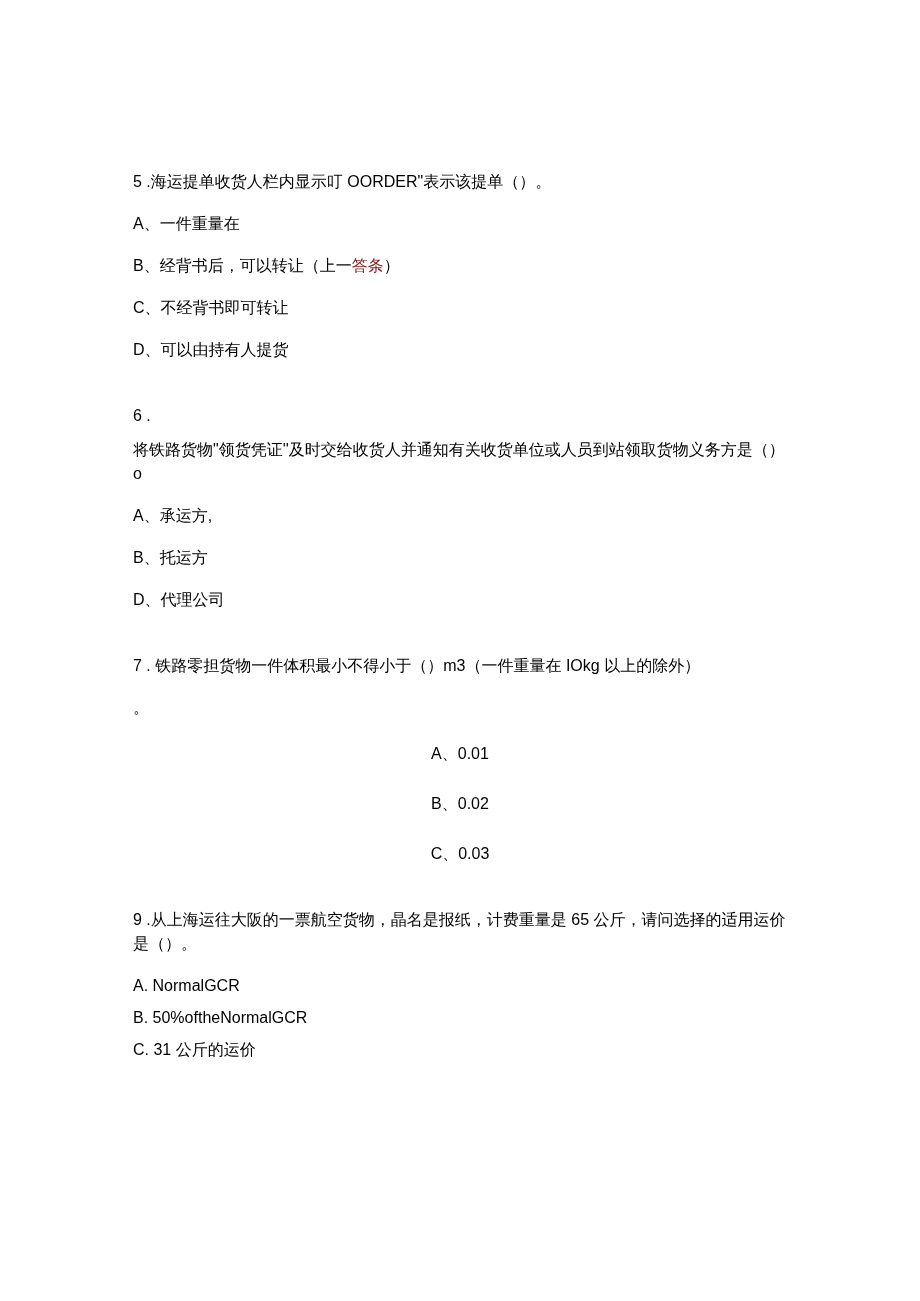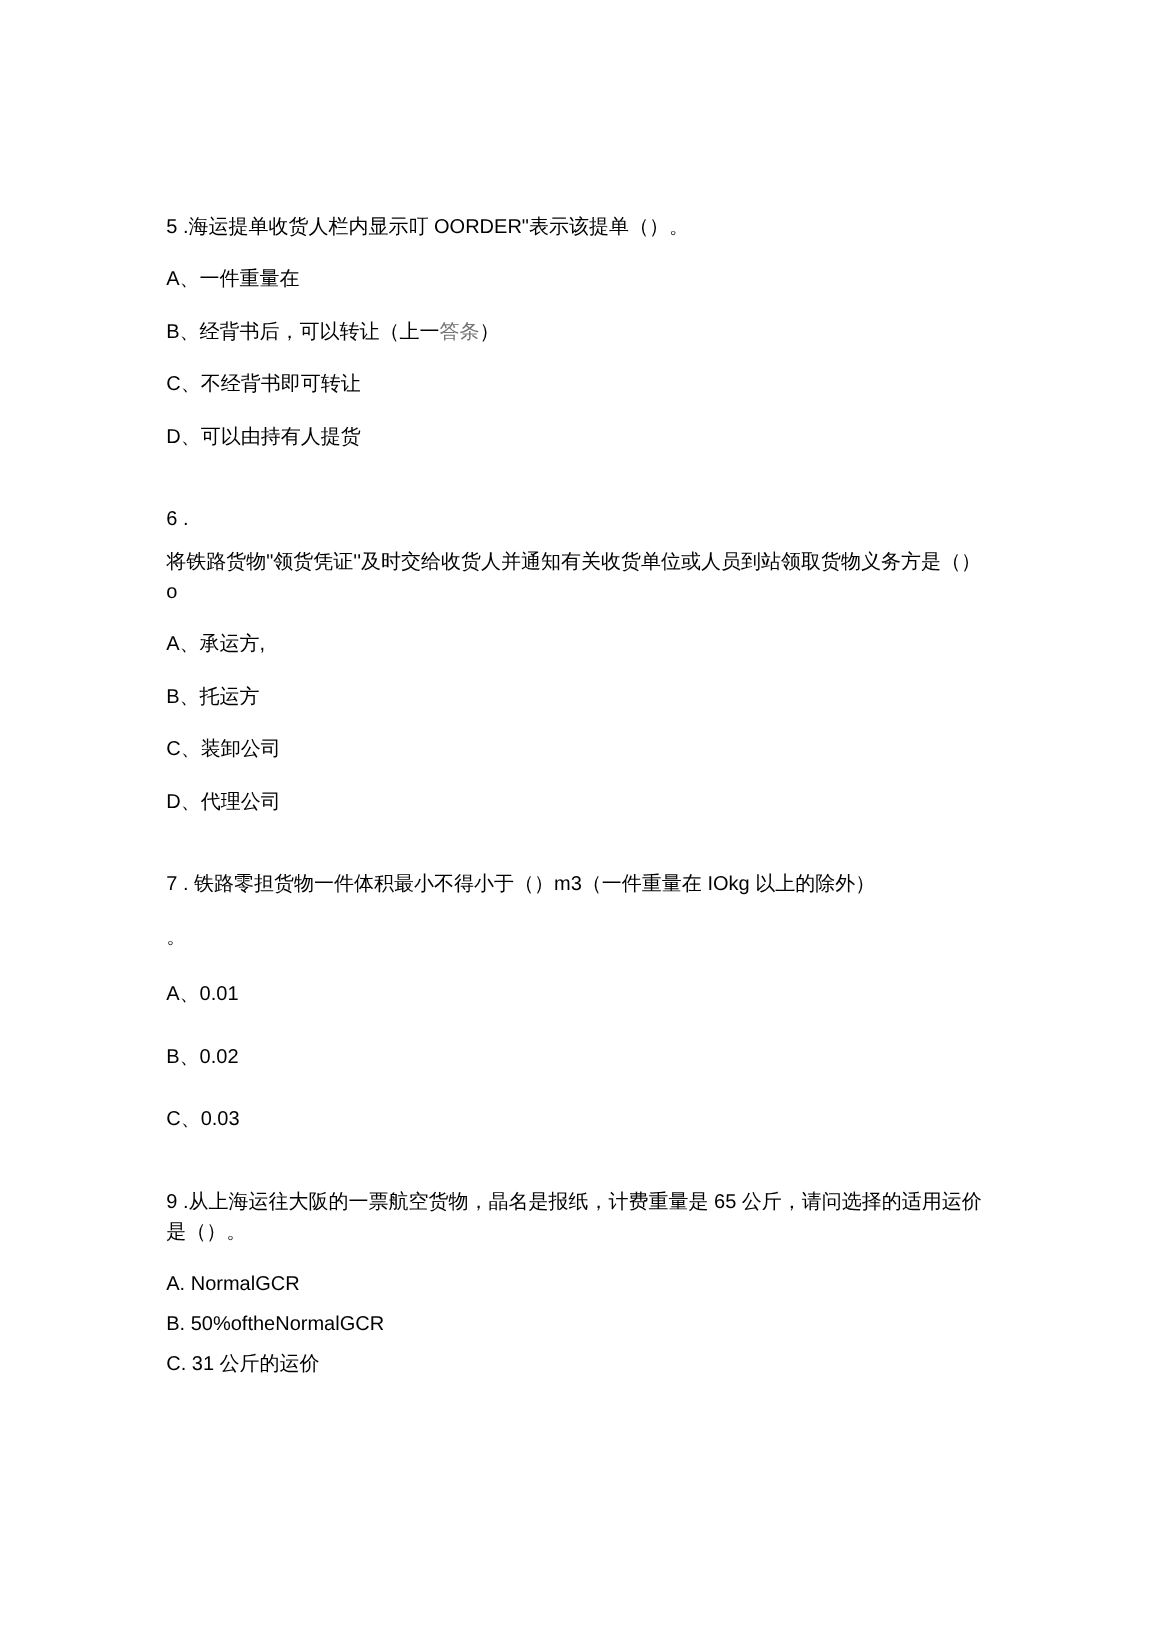--- a/index.html
+++ b/index.html
@@ -24,24 +24,25 @@
     margin-bottom: 18px;
   }
   .q-option {
     margin-bottom: 18px;
   }
   .tight .q-option {
     margin-bottom: 8px;
   }
   .spaced .q-option {
     margin-bottom: 26px;
+    text-align: center;
   }
   .no-margin { margin-bottom: 0; }
   a.ans-link {
-    color: #737373;
+    color: #7f1d1d;
     text-decoration: none;
   }
 </style>
 </head>
 <body>
 
 <div class="page">
 
   <div class="q-block">
     <div class="q-stem">5  .海运提单收货人栏内显示叮 OORDER"表示该提单（）。</div>
@@ -51,21 +52,20 @@
     </div>
     <div class="q-option">C、不经背书即可转让</div>
     <div class="q-option">D、可以由持有人提货</div>
   </div>
 
   <div class="q-block">
     <div class="q-stem" style="margin-bottom:10px;">6  .</div>
     <div class="q-stem">将铁路货物"领货凭证''及时交给收货人并通知有关收货单位或人员到站领取货物义务方是（）o</div>
     <div class="q-option">A、承运方,</div>
     <div class="q-option">B、托运方</div>
-    <div class="q-option">C、装卸公司</div>
     <div class="q-option">D、代理公司</div>
   </div>
 
   <div class="q-block spaced">
     <div class="q-stem" style="">7  . 铁路零担货物一件体积最小不得小于（）m3（一件重量在 IOkg 以上的除外）</div>
     <div class="q-stem" style="margin-bottom:22px;">。</div>
     <div class="q-option">A、0.01</div>
     <div class="q-option">B、0.02</div>
     <div class="q-option">C、0.03</div>
   </div>

